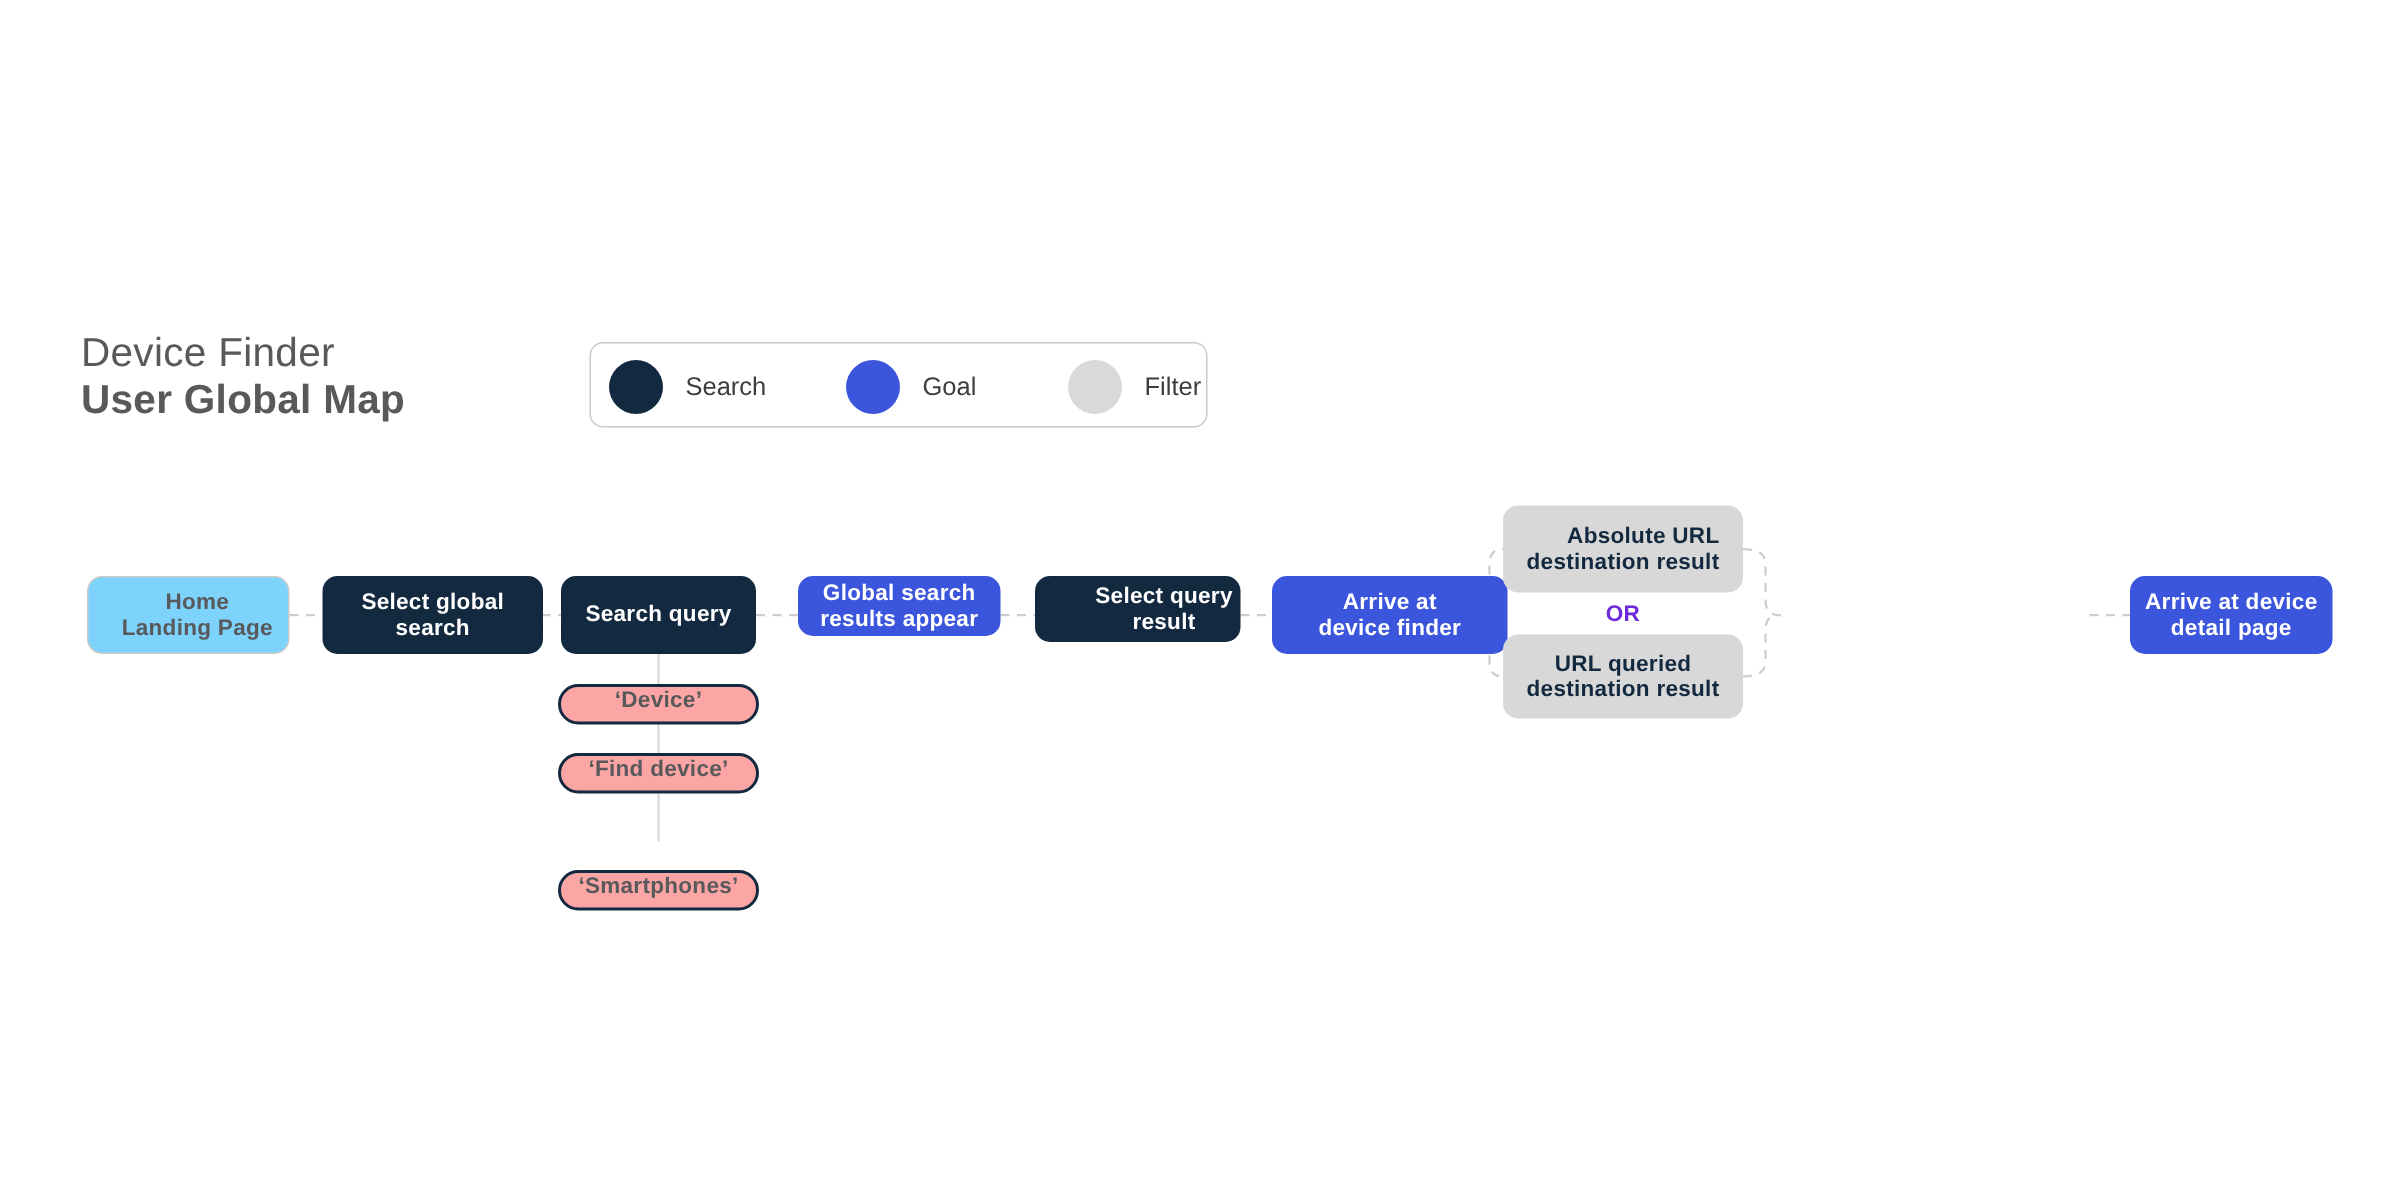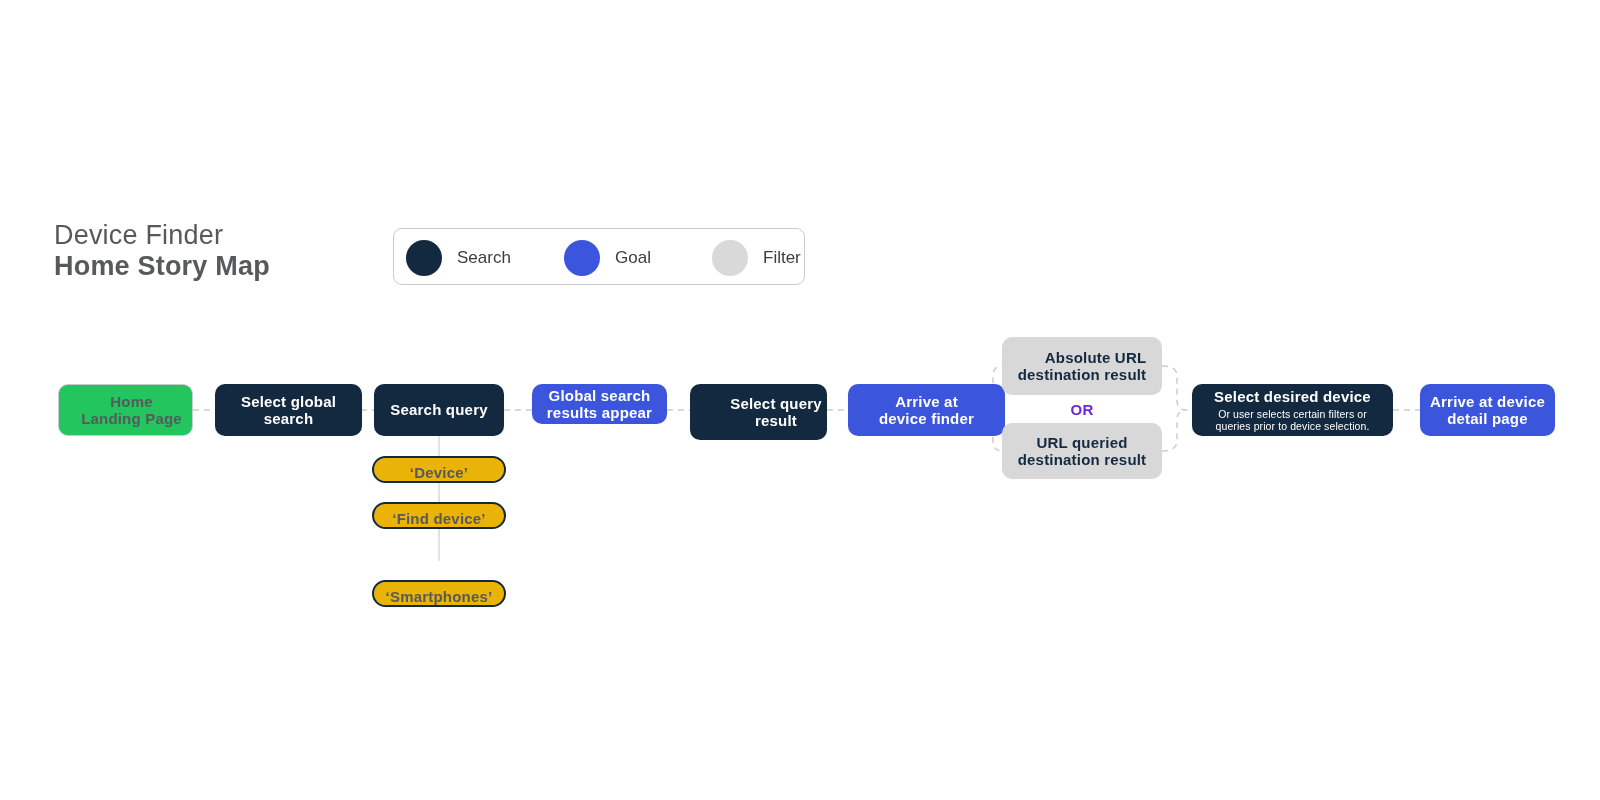--- a/index.html
+++ b/index.html
@@ -33,63 +33,63 @@
   
   .node {
     position: absolute; z-index: 2; border-radius: 10px;
     display: flex; flex-direction: column; align-items: center; justify-content: center;
     text-align: center; font-weight: 700; font-size: 15px; line-height: 17.5px;
     letter-spacing: 0.2px; white-space: pre-line;
   }
   .node-search { background: #13293F; color: #ffffff; }
   .node-goal   { background: #3B55DC; color: #ffffff; }
   .node-filter { background: #D8D8D8; color: #13293F; }
-  .node-page   { background: #22c55e; color: #58595B; border: 1.5px solid #C9CACB; padding-left: 12px; }
+  .node-page   { background: #7dd3fc; color: #58595B; border: 1.5px solid #C9CACB; padding-left: 12px; }
 
   .n1 { left: 58px;   top: 384px; width: 135px; height: 52px; }
   .n2 { left: 215px;  top: 384px; width: 147px; height: 52px; }
   .n3 { left: 374px;  top: 384px; width: 130px; height: 52px; }
   .n4 { left: 532px;  top: 384px; width: 135px; height: 40px; align-items: center; }
-  .n5 { left: 690px;  top: 384px; width: 137px; height: 56px; padding-left: 35px; }
+  .n5 { left: 690px;  top: 384px; width: 137px; height: 44px; padding-left: 35px; }
   .n6 { left: 848px;  top: 384px; width: 157px; height: 52px; }
   .n7a { left: 1002px; top: 337px; width: 160px; height: 58px; text-align: right; }
   .n7b { left: 1002px; top: 423px; width: 160px; height: 56px; }
   .n8 { left: 1192px; top: 384px; width: 201px; height: 52px; }
   .n9 { left: 1420px; top: 384px; width: 135px; height: 52px; }
 
   .node-caption {
     font-size: 10.5px; font-weight: 400; line-height: 12px; letter-spacing: 0.1px;
     margin-top: 2px; white-space: pre-line;
   }
 
   .or-label {
     position: absolute; z-index: 2; left: 1002px; top: 397px; width: 160px; height: 24px;
     display: flex; align-items: center; justify-content: center;
     font-size: 15px; font-weight: 700; color: #6d28d9; letter-spacing: 0.3px;
   }
 
   
   .subquery {
     position: absolute; z-index: 2; left: 372px; width: 134px; height: 27px;
-    background: #eab308; border: 2px solid #13293F; border-radius: 14px;
-    display: flex; align-items: flex-end; justify-content: center;
+    background: #fca5a5; border: 2px solid #13293F; border-radius: 14px;
+    display: flex; align-items: flex-start; justify-content: center;
     font-size: 15px; font-weight: 700; color: #58595B; letter-spacing: 0.2px;
   }
   .sq-0 { top: 456px; }
   .sq-1 { top: 502px; }
   .sq-2 { top: 548px; margin-top: 32px; }
 </style>
 </head>
 <body>
 
 <div class="canvas">
 
   <div class="title-block">
     <div class="title-line1">Device Finder</div>
-    <div class="title-line2">Home Story Map</div>
+    <div class="title-line2">User Global Map</div>
   </div>
 
   <div class="legend">
     <div class="legend-item li-0">
       <span class="legend-swatch" style="background-color: rgb(19, 41, 63);"></span>
       <span class="legend-label">Search</span>
     </div>
     <div class="legend-item li-1">
       <span class="legend-swatch" style="background-color: rgb(59, 85, 220);"></span>
       <span class="legend-label">Goal</span>
@@ -152,25 +152,20 @@
 destination result</span>
   </div>
 
   <div class="or-label">OR</div>
 
   <div class="node node-filter n7b">
     <span>URL queried
 destination result</span>
   </div>
 
-  <div class="node node-search n8">
-    <span>Select desired device</span>
-    <span class="node-caption">Or user selects certain filters or
-queries prior to device selection.</span>
-  </div>
 
   <div class="node node-goal n9">
     <span>Arrive at device
 detail page</span>
   </div>
 
   <div class="subquery sq-0">
     <span>‘Device’</span>
   </div>
   <div class="subquery sq-1">

